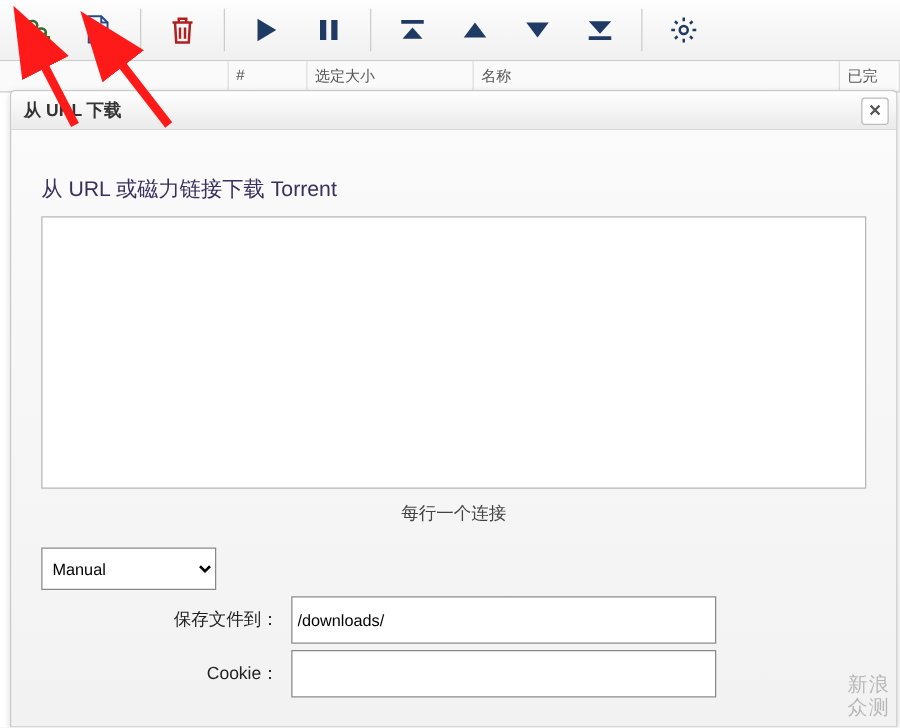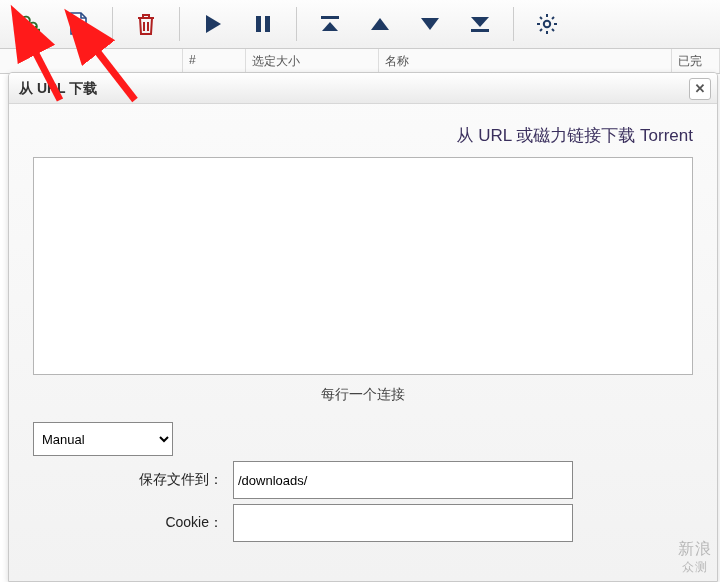--- a/index.html
+++ b/index.html
@@ -9,32 +9,32 @@
   .tb-btn{width:50px;height:40px;display:flex;align-items:center;justify-content:center;cursor:pointer;}
   .sep{width:1px;height:34px;background:#ccc;margin:0 8px;}
   .icon{display:flex;align-items:center;justify-content:center;}
   .table-header{height:24px;border-bottom:1px solid #ccc;background:#fafafa;display:flex;font-size:12px;color:#555;}
   .th-col{border-right:1px solid #ddd;padding:4px 6px;white-space:nowrap;}
   
   .dialog{position:absolute;left:8px;top:72px;right:2px;bottom:0;background:linear-gradient(#fbfbfb,#f2f2f2);border:1px solid #c9c9c9;border-radius:4px 4px 0 0;box-shadow:0 2px 6px rgba(0,0,0,.15);}
   .dialog-title{height:30px;line-height:30px;padding:0 10px;font-weight:bold;color:#333;border-bottom:1px solid #d7d7d7;background:linear-gradient(#fff,#eaeaea);border-radius:4px 4px 0 0;position:relative;}
   .close-x{position:absolute;right:6px;top:5px;width:20px;height:20px;border:1px solid #bbb;border-radius:3px;background:#fff;display:flex;align-items:center;justify-content:center;font-size:13px;color:#555;cursor:pointer;}
   .dialog-body{padding:16px 24px 8px;}
-  .dlg-heading{text-align:right;font-size:17px;color:#3a2f5d;margin:4px 0 10px;}
+  .dlg-heading{text-align:left;font-size:17px;color:#3a2f5d;margin:20px 0 10px;}
   .url-box{width:100%;height:218px;border:1px solid #b5b5b5;background:#fff;resize:none;box-sizing:border-box;padding:6px;font-family:inherit;font-size:13px;}
   .hint{text-align:center;margin:8px 0 18px;color:#444;}
   .form-row{display:flex;align-items:center;margin:5px 0;}
   .label-col{width:190px;text-align:right;padding-right:10px;color:#222;}
   .input-col{flex:0 0 340px;}
   select,.txt{width:140px;height:34px;border:1px solid #888;background:#fff;padding:1px 4px;font-size:13px;}
   .txt{width:330px;}
   
   .arrow{position:absolute;pointer-events:none;}
   .watermark{position:absolute;right:8px;bottom:6px;font-size:16px;color:rgba(0,0,0,.25);letter-spacing:1px;font-family:Liberation Sans, sans-serif;text-align:center;line-height:18px;}
-  .watermark small{font-size:12px;display:block;}
+  .watermark small{font-size:16px;display:block;}
 </style>
 </head>
 <body>
 <div class="viewport">
 
   <div class="toolbar">
     <div class="tb-btn">
       <span class="icon">
         <svg width="26" height="24" viewBox="0 0 26 24">
             <g fill="none" stroke="#2e6b2e" stroke-width="2">

